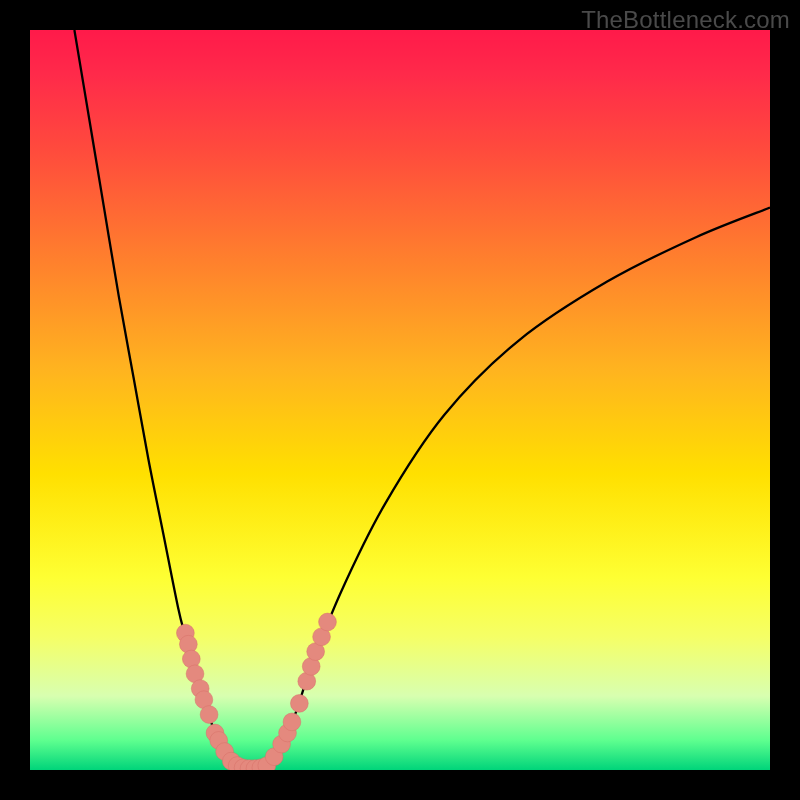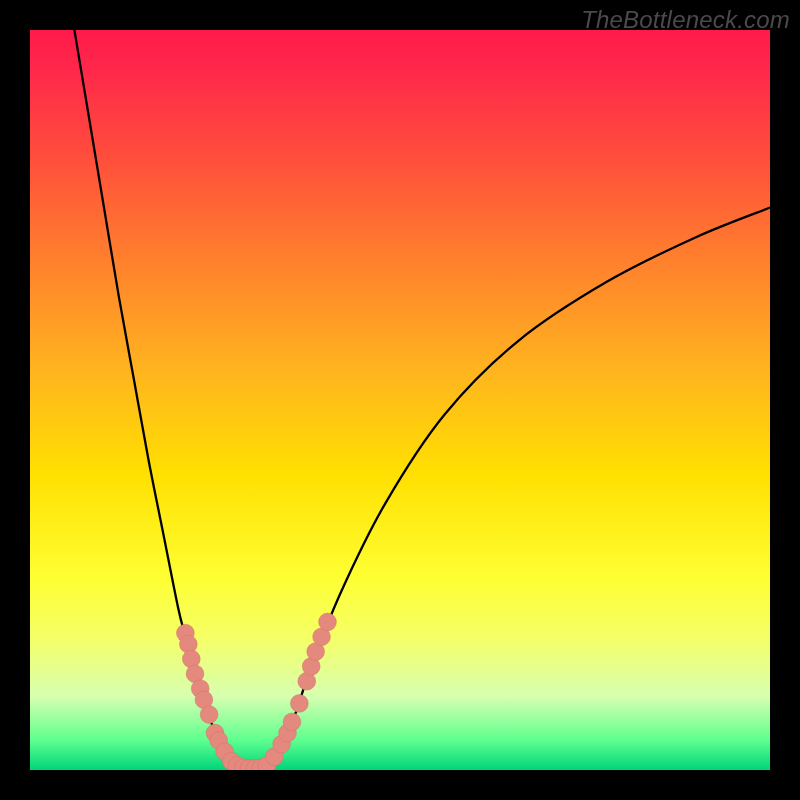--- a/index.html
+++ b/index.html
@@ -40,21 +40,20 @@
   }
   .watermark {
     position: absolute;
     top: 6px;
     right: 10px;
     color: #4a4a4a;
     font-size: 24px;
     font-weight: 500;
     letter-spacing: 0.2px;
     user-select: none;
-    font-style: italic;
   }
   svg.curves {
     position: absolute;
     left: 0;
     top: 0;
   }
 </style>
 </head>
 <body>
 

